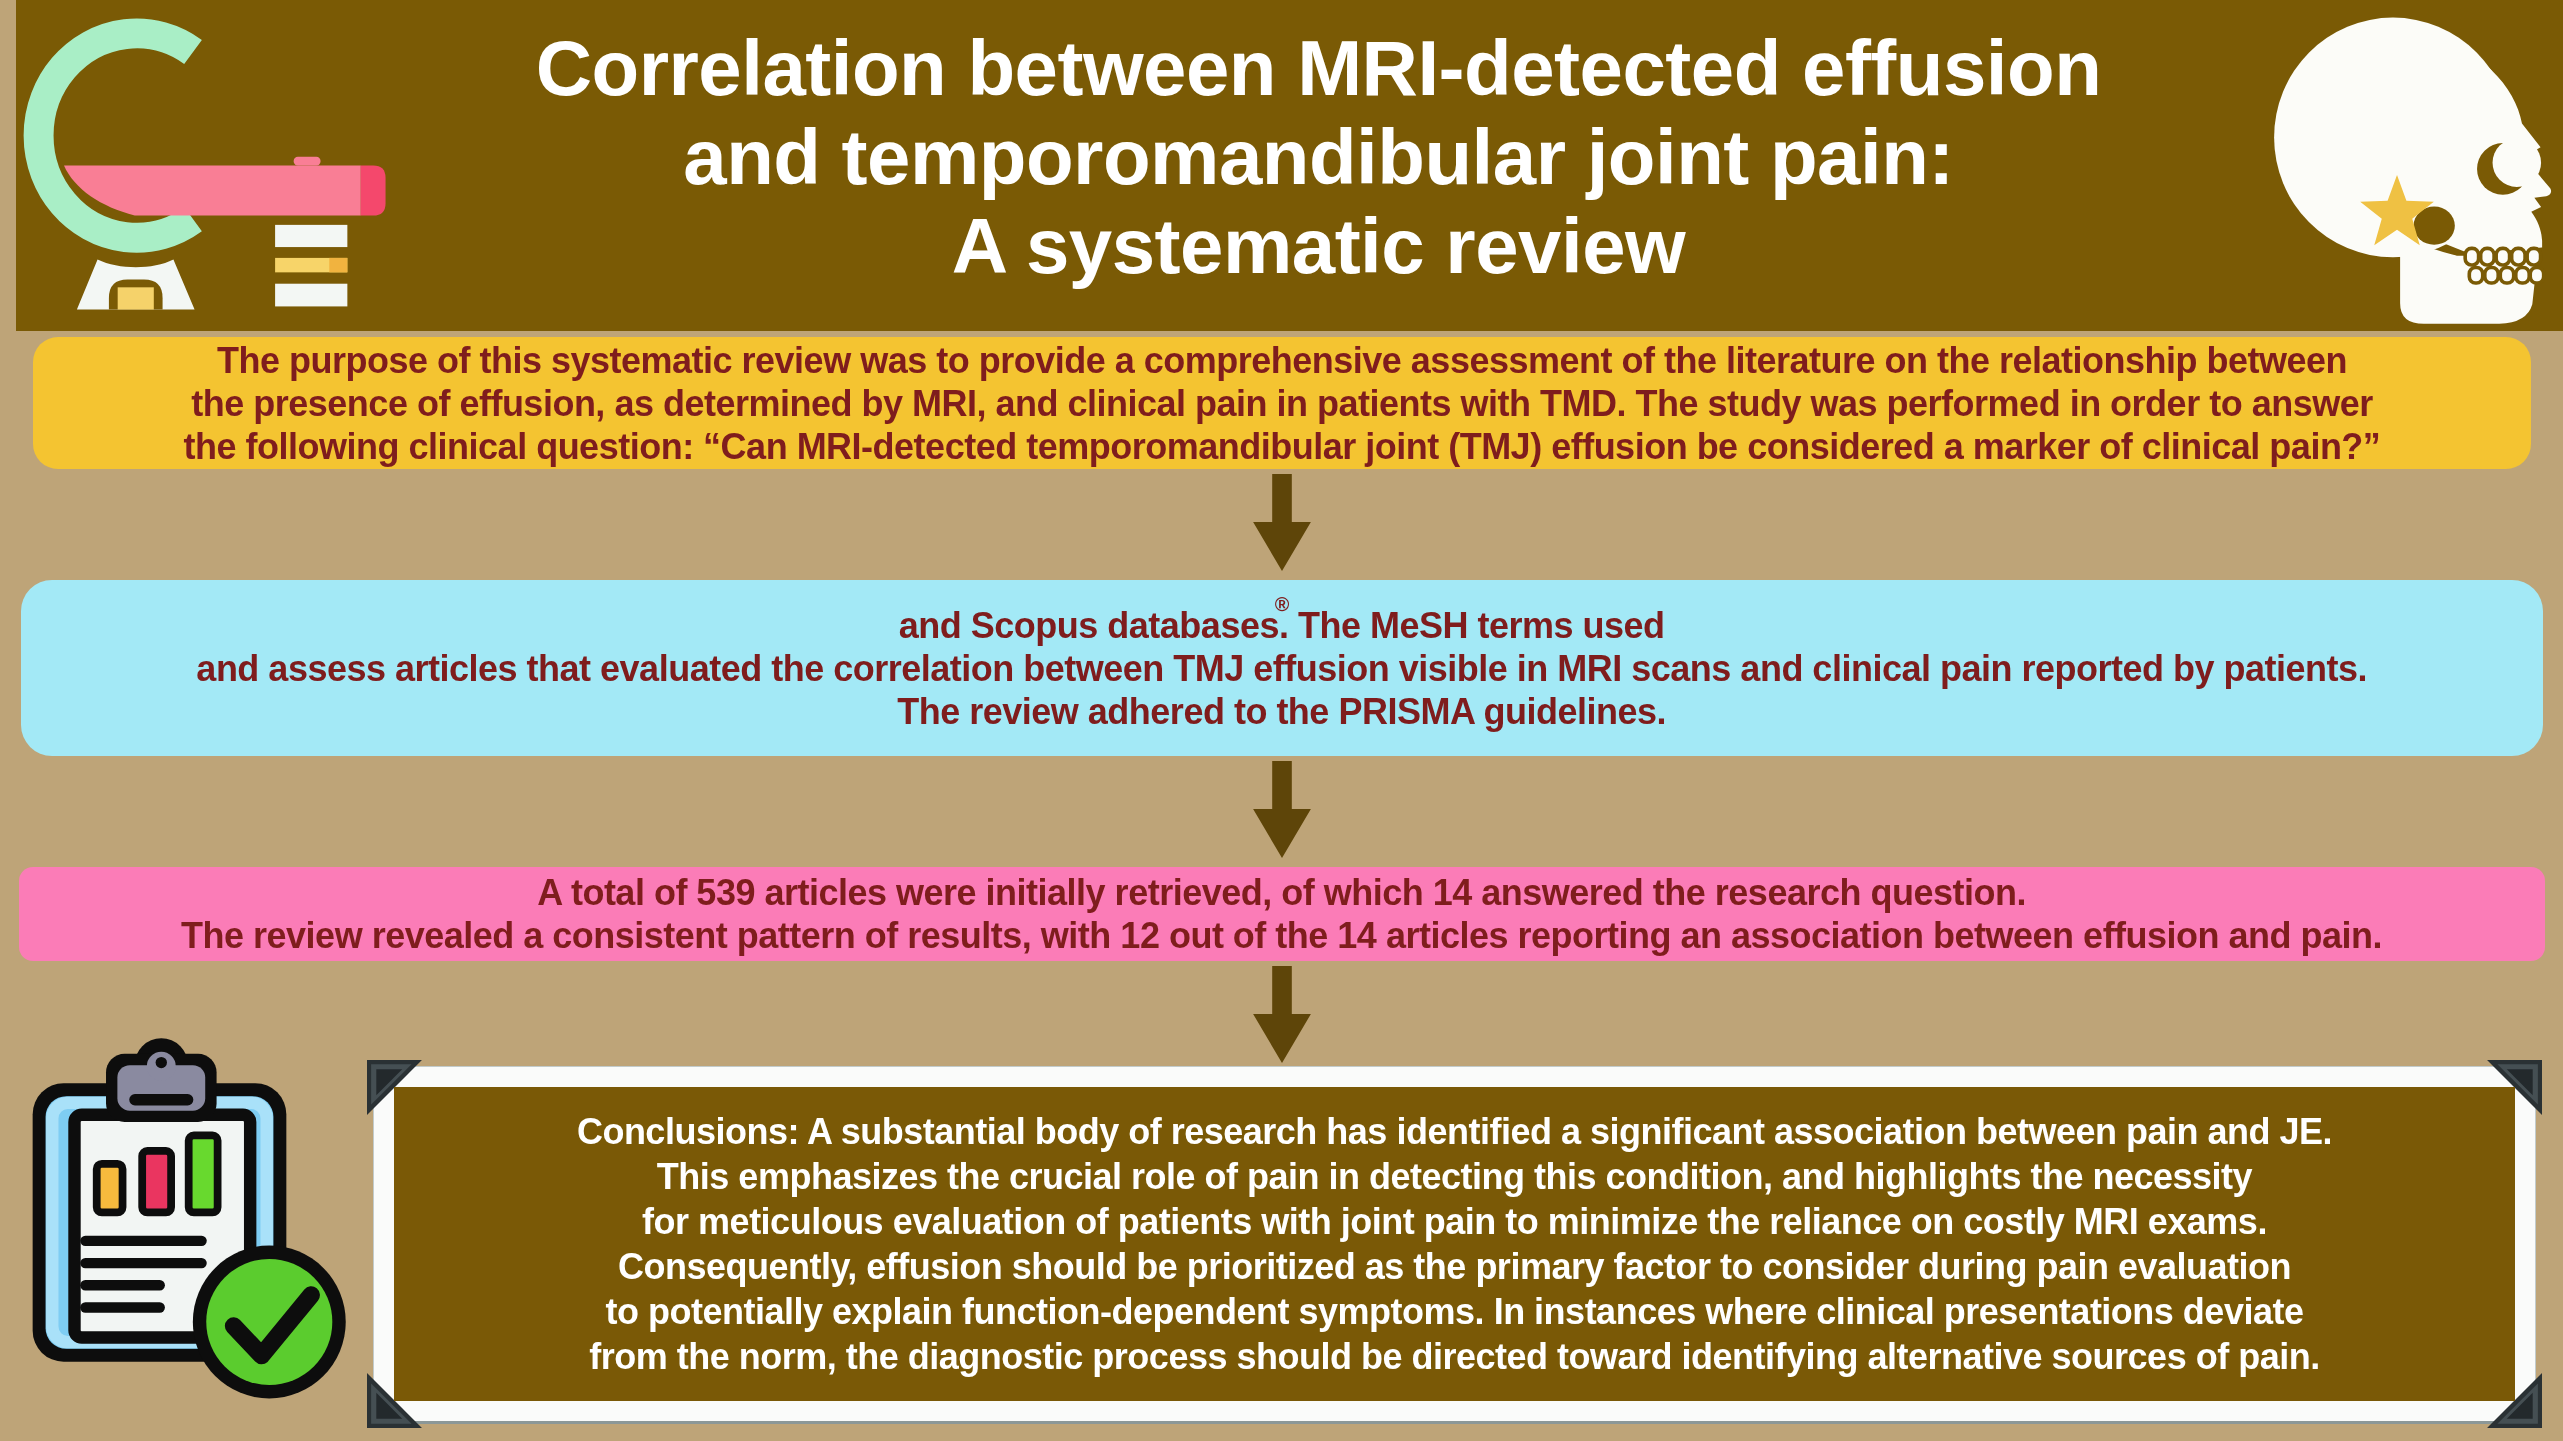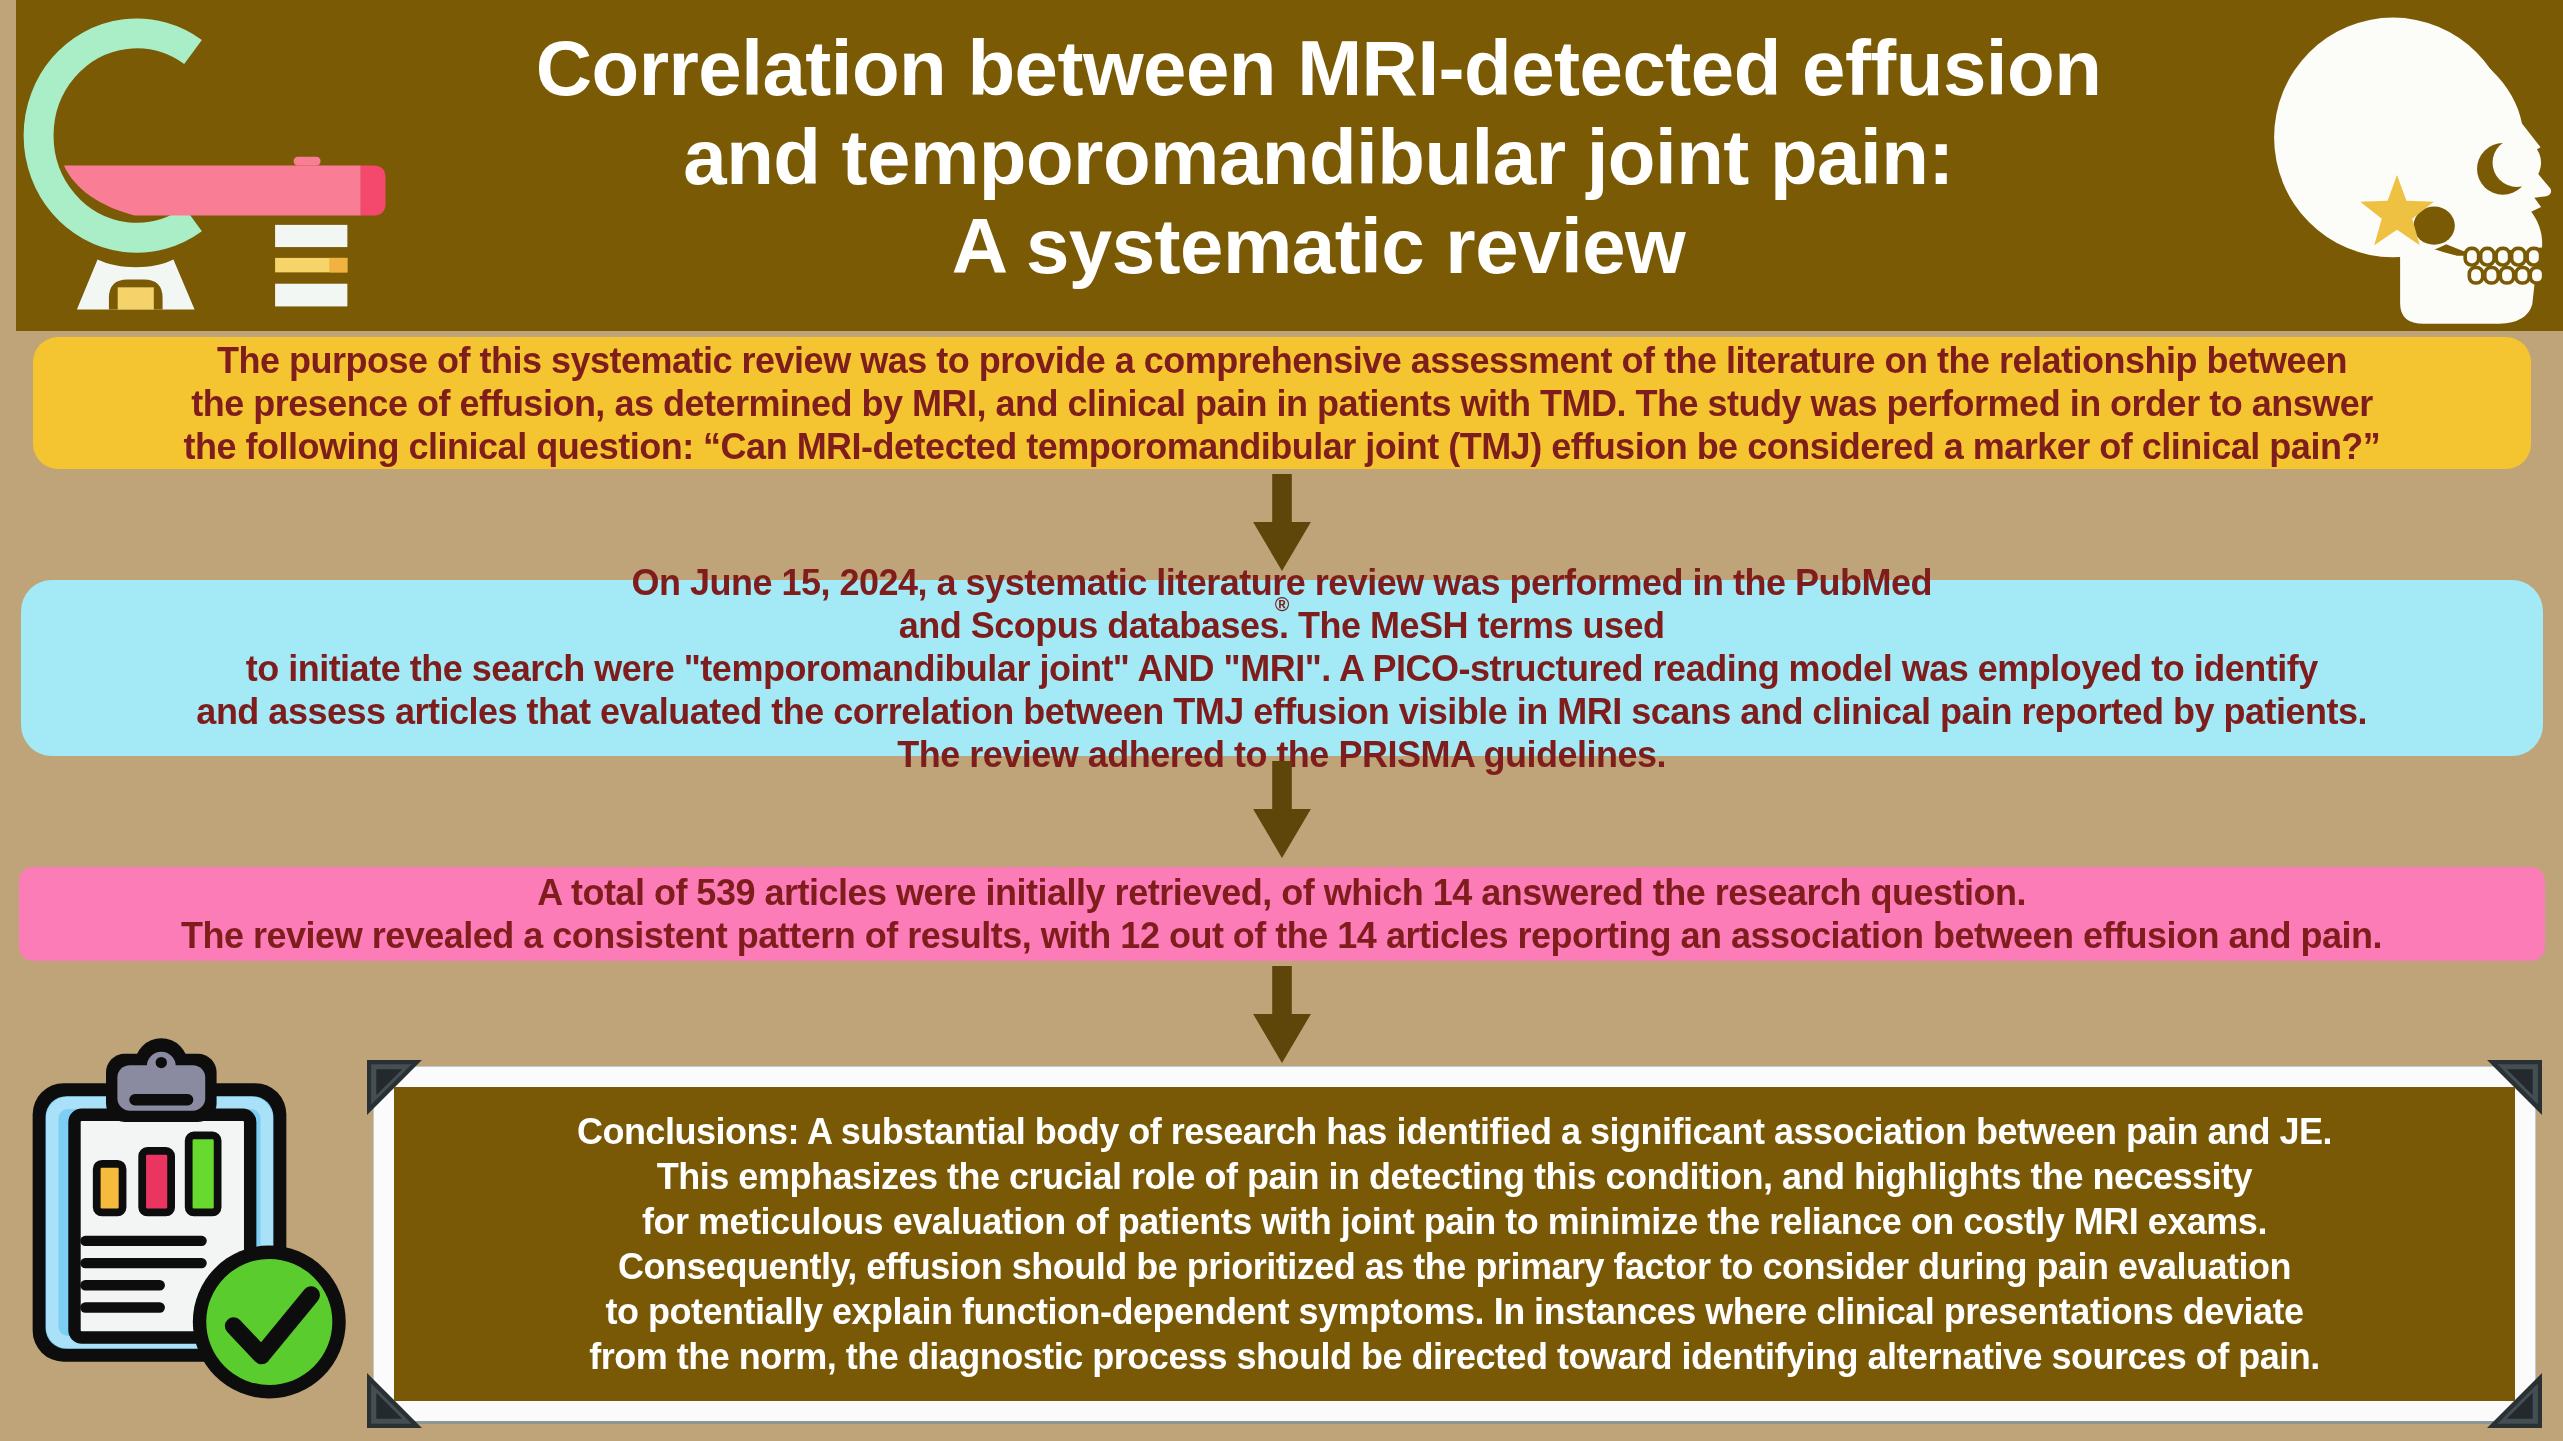--- a/index.html
+++ b/index.html
@@ -117,25 +117,23 @@
   </section>
 
   <div class="arrow" style="left:1253px;top:474px">
     <svg viewBox="0 0 112 188">
         <path d="M37 0 H75 V93 H112 L56 188 L0 93 H37 Z" fill="#5E4509"></path>
       </svg>
   </div>
 
   <section class="flow-box methods">
     <span>
-        <span>On June 15, 2024, a systematic literature review was performed in the PubMed</span>
         <span class="reg-sup">®</span>
         <span> and Scopus databases. The MeSH terms used</span>
       </span>
-    <span>to initiate the search were "temporomandibular joint" AND "MRI". A PICO-structured reading model was employed to identify</span>
     <span>and assess articles that evaluated the correlation between TMJ effusion visible in MRI scans and clinical pain reported by patients.</span>
     <span>The review adhered to the PRISMA guidelines.</span>
   </section>
 
   <div class="arrow" style="left:1253px;top:761px">
     <svg viewBox="0 0 112 188">
         <path d="M37 0 H75 V93 H112 L56 188 L0 93 H37 Z" fill="#5E4509"></path>
       </svg>
   </div>
 

